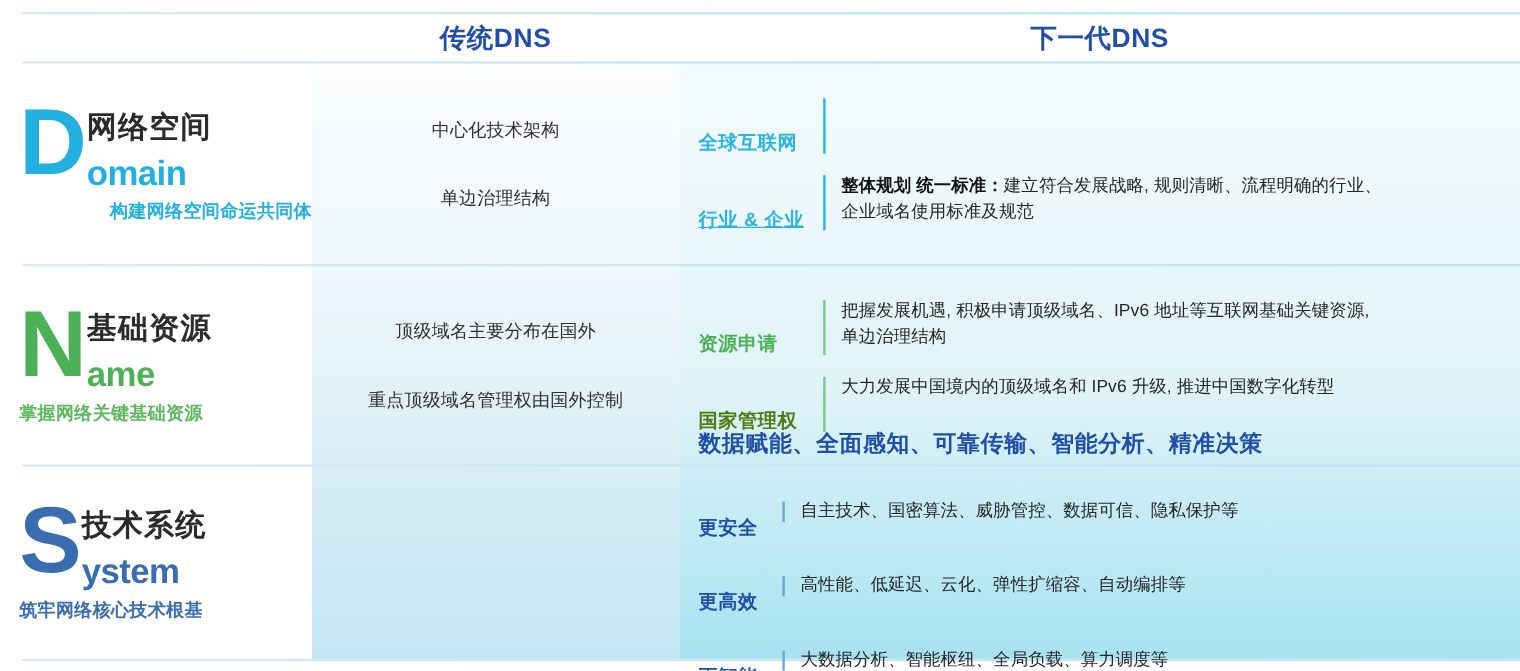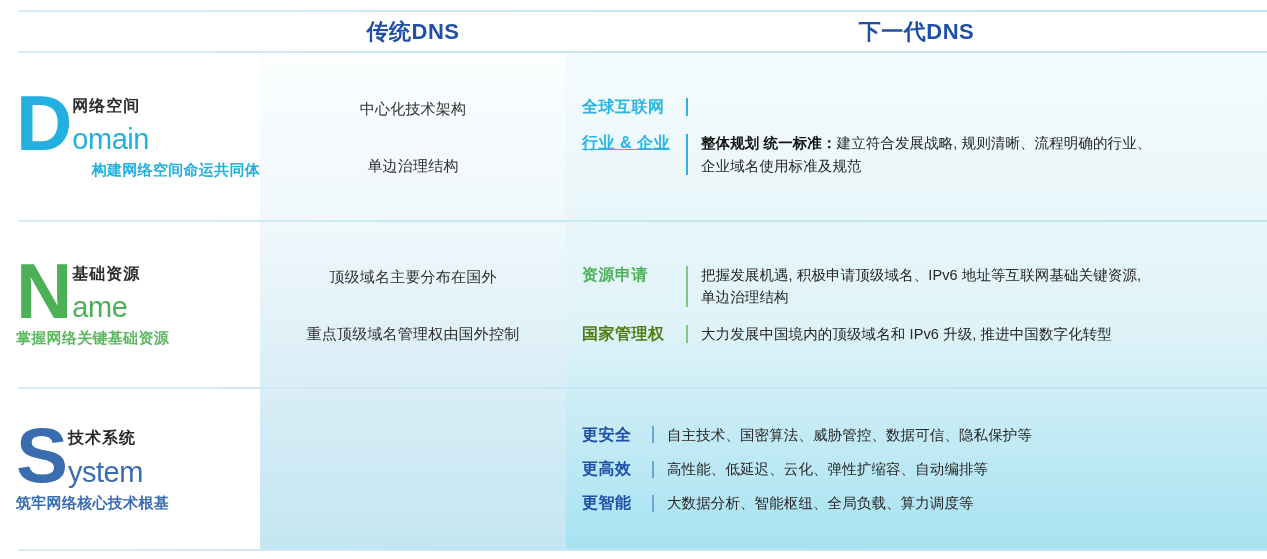--- a/index.html
+++ b/index.html
@@ -39,35 +39,35 @@
   #row1{top:53px;height:167px;}
   #row2{top:222px;height:165px;}
   #row3{top:389px;height:160px;}
 
   
   .logo-cell{position:absolute;left:0;top:0;width:260px;height:100%;
              display:flex;flex-direction:column;justify-content:center;padding-left:16px;box-sizing:border-box;}
   .logo-line{display:flex;align-items:flex-start;}
   .bigchar{font-size:78px;font-weight:bold;line-height:.78;letter-spacing:-2px;font-family:"Liberation Sans",sans-serif;}
   .logo-text{display:flex;flex-direction:column;justify-content:center;padding-top:4px;padding-left:2px;}
-  .cn-name{font-size:16px;font-weight:bold;color:#2b2b2b;line-height:1.12;letter-spacing:1px;}
-  .en-name{font-size:29px;font-weight:normal;line-height:1.0;letter-spacing:-.5px;margin-top:11px;}
+  .cn-name{font-size:25px;font-weight:bold;color:#2b2b2b;line-height:1.12;letter-spacing:1px;}
+  .en-name{font-size:29px;font-weight:bold;line-height:1.0;letter-spacing:-.5px;margin-top:11px;}
   .tagline{font-size:15px;font-weight:bold;margin-top:7px;letter-spacing:.3px;}
 
   
   .mid-cell{position:absolute;left:260px;top:0;width:306px;height:100%;
             display:flex;flex-direction:column;align-items:center;justify-content:center;}
   .mid-cell p{margin:12px;font-size:15px;color:#2f2f2f;line-height:1;padding:9px 0;letter-spacing:.2px;}
 
   
   .right-cell{position:absolute;left:566px;right:10px;top:0;height:100%;
               display:flex;flex-direction:column;justify-content:center;padding-left:16px;box-sizing:border-box;}
 
   .kv{display:flex;align-items:flex-start;margin:7px 0;}
-  .kv-label{flex:0 0 auto;width:94px;font-size:16px;font-weight:bold;text-align:left;letter-spacing:.5px;padding-top:1px;}
+  .kv-label{flex:0 0 auto;width:94px;font-size:16px;font-weight:bold;text-align:left;letter-spacing:.5px;padding-top:1px;margin-top:28px;}
   .kv-bar{flex:0 0 auto;width:2px;align-self:stretch;margin:2px 13px 2px 10px;}
   .kv-body{flex:1 1 auto;font-size:14.5px;color:#262626;line-height:1.52;letter-spacing:.1px;}
   .kv-body b{font-weight:bold;color:#111;}
 
   
   .kv.inline{align-items:center;margin:6px 0;}
   .kv.inline .kv-label{width:62px;}
   .kv.inline .kv-bar{align-self:center;height:17px;margin:0 13px 0 8px;}
   .headline{font-size:19px;font-weight:bold;color:#1f4fa8;letter-spacing:.6px;margin:0 0 12px 0;}
 </style>
@@ -160,20 +160,21 @@
         <div class="logo-line">
           <div class="bigchar" style="color: rgb(58, 108, 176);">S</div>
           <div class="logo-text">
             <div class="cn-name">技术系统</div>
             <div class="en-name" style="color: rgb(58, 108, 176);">ystem</div>
           </div>
         </div>
         <div class="tagline" style="color: rgb(58, 108, 176);">筑牢网络核心技术根基</div>
       </div>
       <div class="right-cell">
+        <div class="headline">数据赋能、全面感知、可靠传输、智能分析、精准决策</div>
         <div class="kv inline">
           <div class="kv-label" style="color: rgb(31, 79, 168);">更安全</div>
           <div class="kv-bar" style="background: rgb(106, 166, 221);"></div>
           <div class="kv-body">
             <div><span>自主技术、国密算法、威胁管控、数据可信、隐私保护等</span></div>
           </div>
         </div>
         <div class="kv inline">
           <div class="kv-label" style="color: rgb(31, 79, 168);">更高效</div>
           <div class="kv-bar" style="background: rgb(106, 166, 221);"></div>

